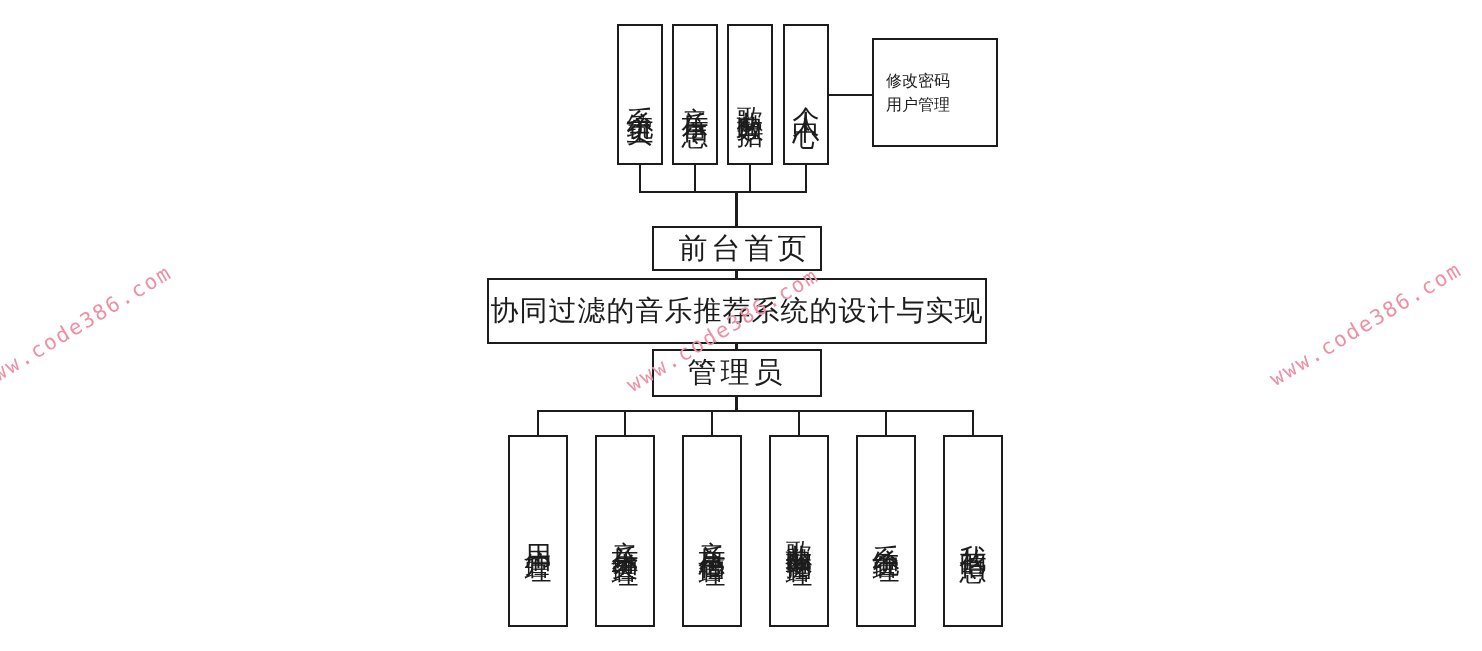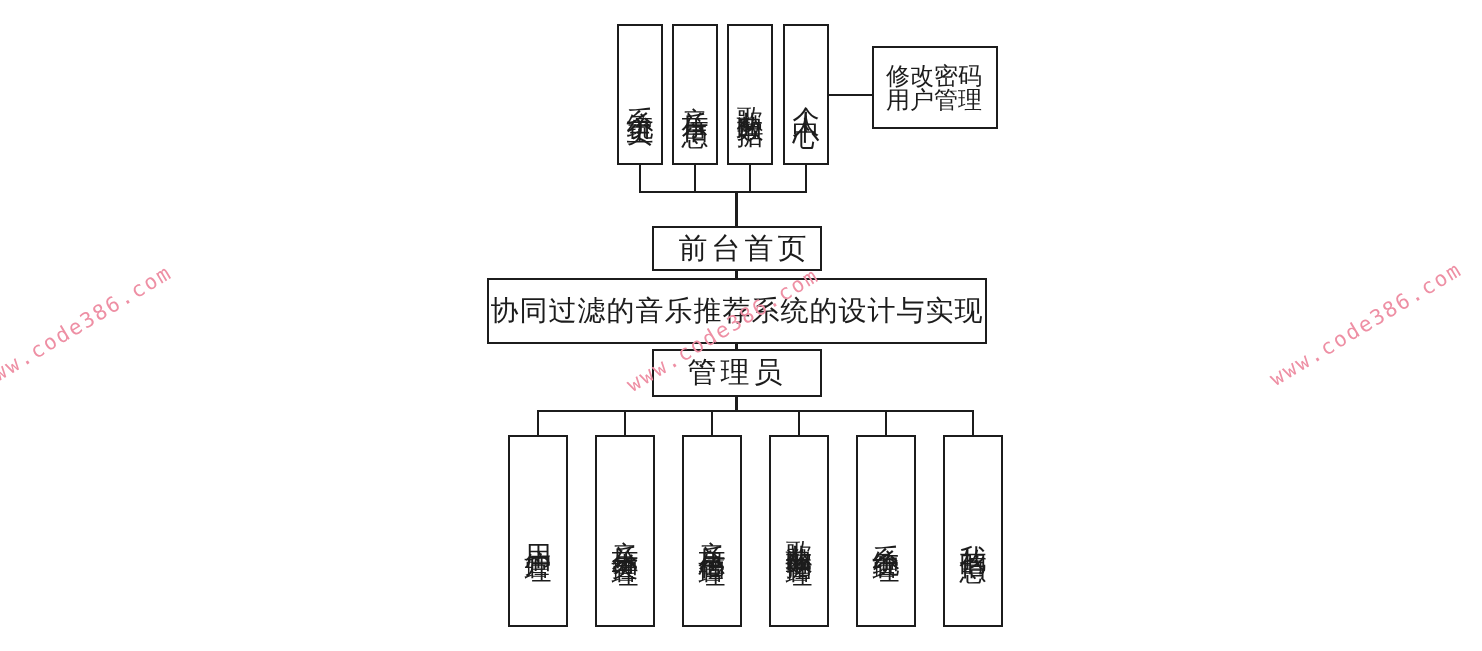--- a/index.html
+++ b/index.html
@@ -38,26 +38,26 @@
   }
   
   .top-box { top: 24px; width: 46px; height: 141px; font-size: 27px; }
   .top-box .vtext { letter-spacing: 5px; }
   #top-box-0 { left: 617px; }
   #top-box-1 { left: 672px; }
   #top-box-2 { left: 727px; }
   #top-box-3 { left: 783px; }
   
   #side-box {
-    left: 872px; top: 46px; width: 126px; height: 83px;
+    left: 872px; top: 38px; width: 126px; height: 109px;
     flex-direction: column;
     align-items: flex-start;
     justify-content: center;
     padding-left: 12px;
-    font-size: 24px;
+    font-size: 16px;
     line-height: 24px;
   }
   
   #front-home-box { left: 652px; top: 226px; width: 170px; height: 45px; font-size: 29px; letter-spacing: 4px; padding-left: 15px; }
   #title-box      { left: 487px; top: 278px; width: 500px; height: 66px; font-size: 28px; letter-spacing: 1px; }
   #admin-box      { left: 652px; top: 349px; width: 170px; height: 48px; font-size: 29px; letter-spacing: 4px; }
   
   .bottom-box { top: 435px; width: 60px; height: 192px; font-size: 27px; }
   .bottom-box .vtext { letter-spacing: 4px; }
   #bottom-box-0 { left: 508px; }

